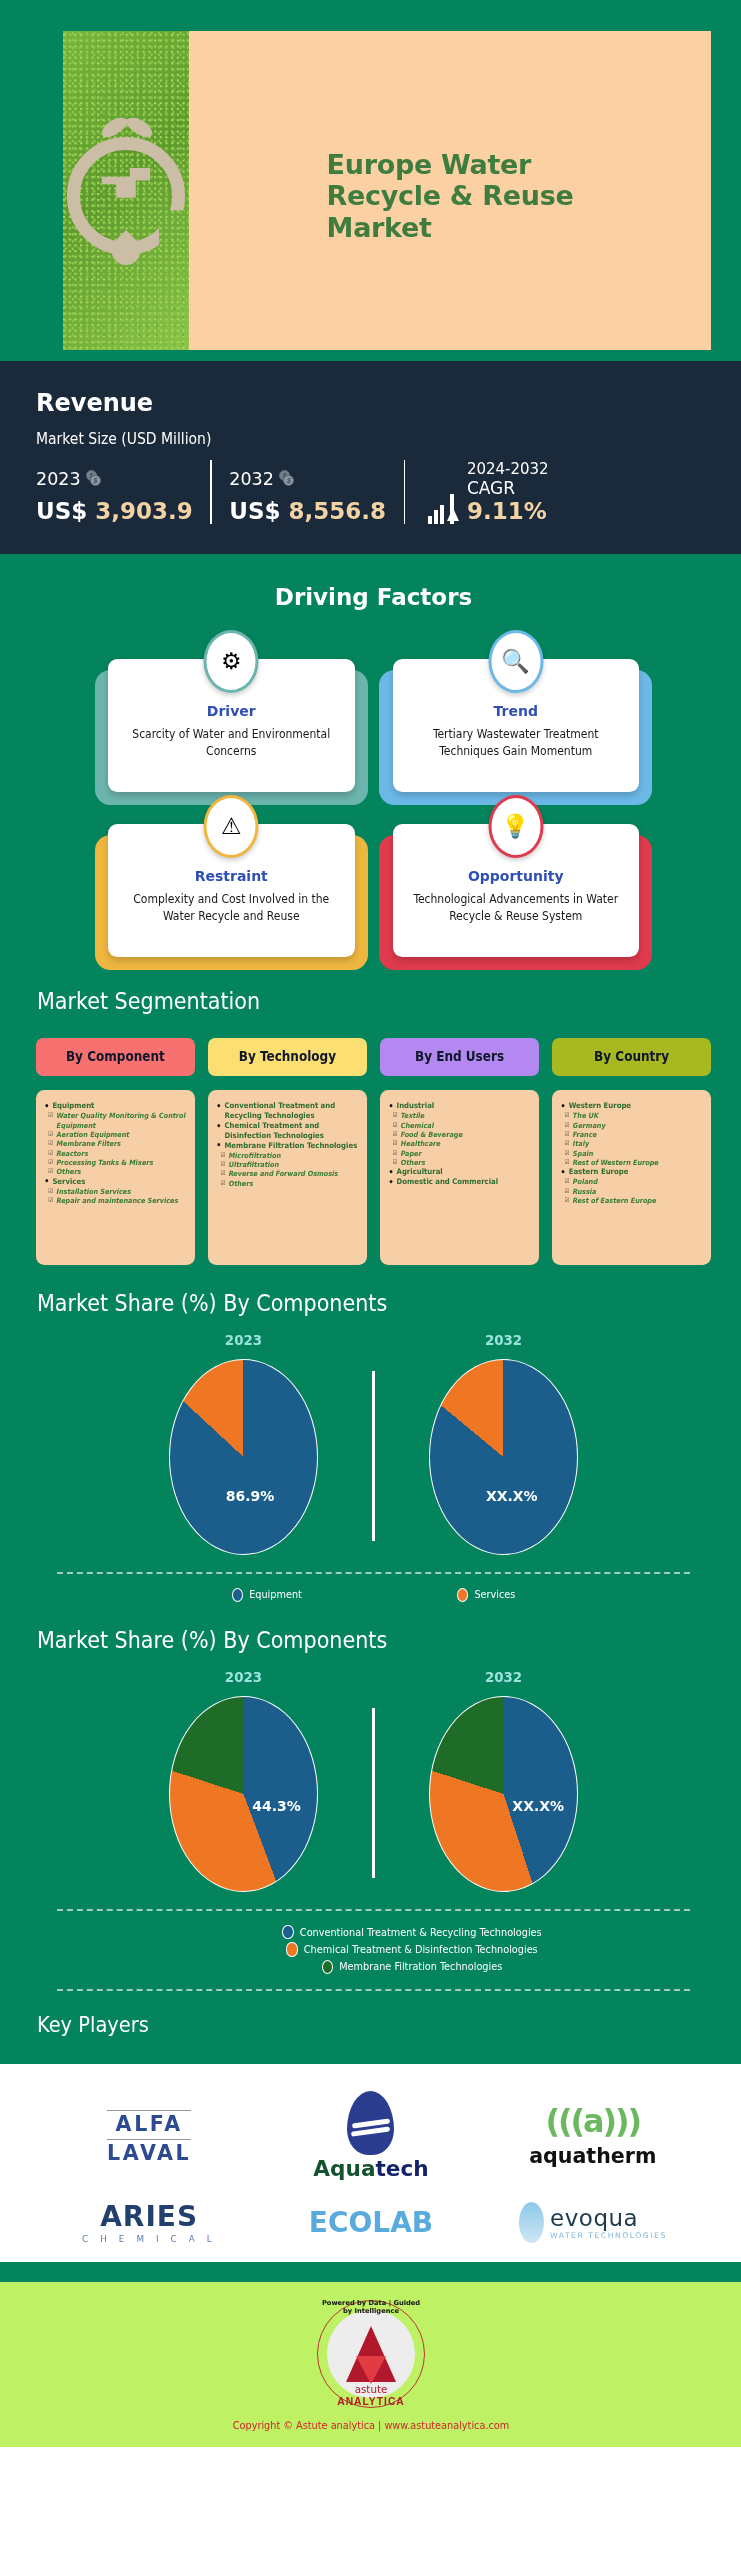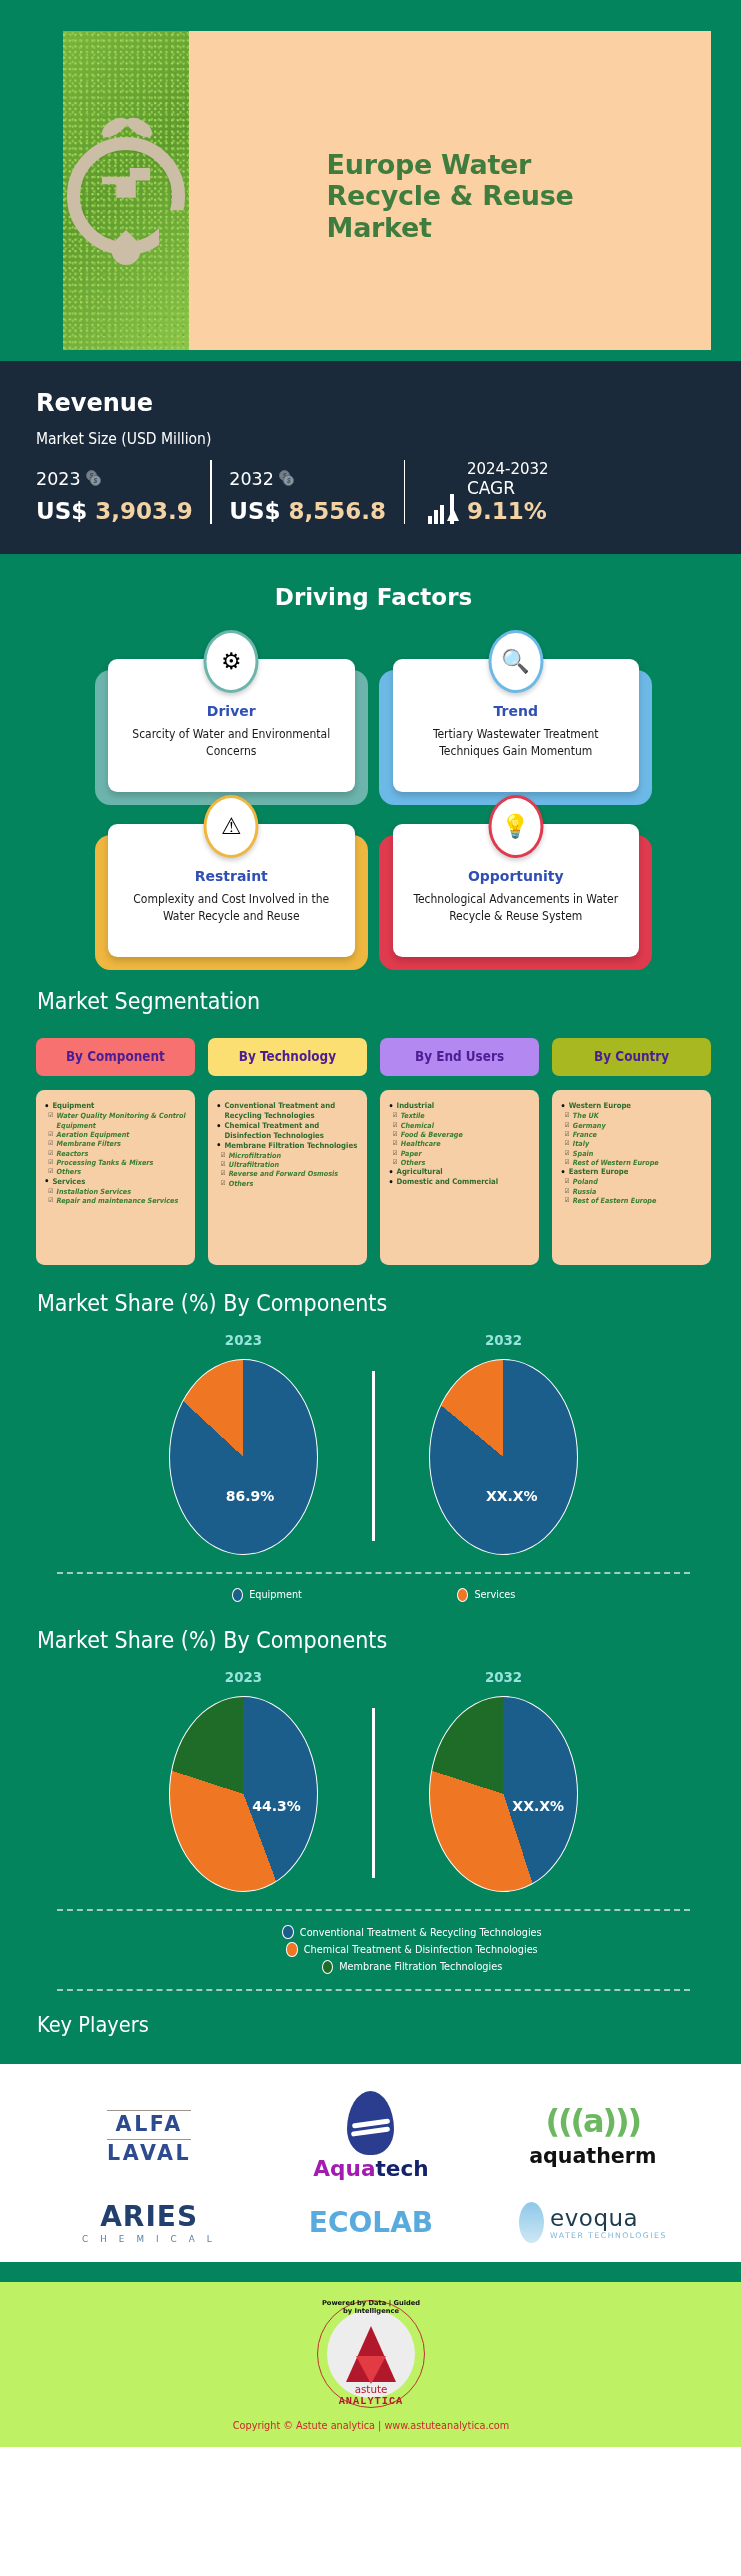--- a/index.html
+++ b/index.html
@@ -110,21 +110,21 @@
     width:55px; height:63px; border-radius:50%;
     background:#fff; display:flex; align-items:center; justify-content:center;
     font-size:23px; box-shadow:0 2.6px 5.2px rgba(0,0,0,.2);
   }
   .df-title { color:#2f4fb5; font-size:14px; font-weight:bold; font-family:"DejaVu Sans", sans-serif; }
   .df-text  { color:#1a1a1a; font-size:12px; line-height:1.42; margin-top:7.2px; font-family:"DejaVu Sans Condensed","DejaVu Sans", sans-serif; }
 
   
   .seg-tabs { display:grid; grid-template-columns:repeat(4,1fr); gap:13.4px; padding:24px 31px 0 31px; }
   .seg-tab { border-radius:7.2px; height:38px; display:flex; align-items:center; justify-content:center;
-             font-size:13.4px; font-weight:bold; color:#4c1d95; font-family:"DejaVu Sans Condensed","DejaVu Sans", sans-serif; }
+             font-size:13.4px; font-weight:bold; color:#0f172a; font-family:"DejaVu Sans Condensed","DejaVu Sans", sans-serif; }
   .seg-cols { display:grid; grid-template-columns:repeat(4,1fr); gap:13.4px; padding:14.4px 31px 0 31px; }
   .seg-col { background:#f6cfa6; border-radius:8.2px; padding:11.3px 8.2px 13.4px 8.2px; min-height:175px; }
   .seg-col ul { list-style:none; }
   .seg-col li.lvl1 { color:#2f6b2f; font-size:7.7px; font-weight:bold; line-height:1.28; padding-left:8.2px; position:relative; font-family:"DejaVu Sans Condensed","DejaVu Sans", sans-serif; }
   .seg-col li.lvl1::before { content:"\2022"; position:absolute; left:0; top:-0.5px; color:#111; font-size:8.8px; }
   .seg-col li.lvl2 { color:#3a7d33; font-size:7.2px; font-style:italic; font-weight:bold; line-height:1.3; padding-left:12.4px; position:relative; font-family:"DejaVu Sans Condensed","DejaVu Sans", sans-serif; }
   .seg-col li.lvl2::before { content:"\2611"; position:absolute; left:4.1px; top:0px; font-size:6.2px; color:#444; font-style:normal; }
 
   
   .pie-sec { padding:25px 0 0 0; }
@@ -146,21 +146,21 @@
   .kp-panel { background:#fff; padding:27px 46px 17.5px 46px; }
   .kp-grid { display:grid; grid-template-columns:repeat(3,1fr); gap:20.6px 15.5px; align-items:center; justify-items:center; }
   .kp-logo { text-align:center; }
   .logo-alfa { color:#2e4b8f; font-size:20.6px; font-weight:bold; letter-spacing:2.6px; line-height:1.05; font-family:"DejaVu Sans", sans-serif; position:relative; padding:7.2px 0; }
   .logo-alfa .ln { display:block; height:0.5px; background:#9b948a; margin:3.6px 0; }
   .logo-aqt { line-height:1; }
   .logo-aqt .mark { width:47px; height:64px; margin:0 auto 3.1px auto; background:#2b3d8f; border-radius:50% 50% 45% 45%/60% 60% 40% 40%; position:relative; }
   .logo-aqt .mark::before { content:""; position:absolute; left:10%; top:46%; width:80%; height:4.6px; background:#fff; border-radius:3.1px; transform:rotate(-8deg); }
   .logo-aqt .mark::after  { content:""; position:absolute; left:8%; top:60%; width:84%; height:4.6px; background:#fff; border-radius:3.1px; transform:rotate(-8deg); }
   .logo-aqt .txt { font-size:21.6px; font-weight:bold; font-family:"DejaVu Sans", sans-serif; }
-  .logo-aqt .txt .a { color:#a21caf;text-align:right; } .logo-aqt .txt .b { color:#14226b; }
+  .logo-aqt .txt .a { color:#14532d;text-align:right; } .logo-aqt .txt .b { color:#14226b; }
   .logo-aqth .mark { font-size:32px; color:#6cb860; letter-spacing:-2.1px; font-weight:bold; margin-bottom:4.1px; font-family:"DejaVu Sans", sans-serif; }
   .logo-aqth .txt { font-size:20.6px; font-weight:bold; color:#111; font-family:"DejaVu Sans", sans-serif; }
   .logo-aries .txt { font-size:28px; font-weight:bold; color:#22406e; letter-spacing:1px; font-family:"DejaVu Sans", sans-serif; }
   .logo-aries .sub { font-size:8.8px; letter-spacing:4.6px; color:#5a7fa8; margin-top:1px; font-family:"DejaVu Sans", sans-serif; }
   .logo-eco { font-size:28px; font-weight:bold; color:#5aabdd; letter-spacing:0; font-family:"DejaVu Sans", sans-serif; }
   .logo-evq { display:flex; align-items:center; gap:6.2px; }
   .logo-evq .drop { width:25px; height:41px; border-radius:50%; background:linear-gradient(180deg,#8dc8e8,#cfe7f5); }
   .logo-evq .tx { text-align:left; }
   .logo-evq .tx .big { font-size:23px; color:#1d3b4d; font-family:"DejaVu Sans", sans-serif; letter-spacing:0.5px; }
   .logo-evq .tx .small { font-size:7.7px; color:#7fb6d8; letter-spacing:1.5px; font-family:"DejaVu Sans", sans-serif; }
@@ -177,21 +177,21 @@
     position:absolute; left:50%; top:24%; transform:translateX(-50%);
     width:0;height:0; border-left:25px solid transparent; border-right:25px solid transparent; border-bottom:56px solid #b2182b;
   }
   .brand .aglyph2 {
     position:absolute; left:50%; top:52%; transform:translateX(-50%) rotate(180deg);
     width:0;height:0; border-left:15.5px solid transparent; border-right:15.5px solid transparent; border-bottom:28px solid #e23b43;
   }
   .brand .arc-top, .brand .arc-bot { position:absolute; left:0; right:0; font-size:6.7px; color:#111; font-weight:bold; font-family:"DejaVu Sans", sans-serif; }
   .brand .arc-top { top:-1px; }
   .brand .bname { position:absolute; left:0; right:0; bottom:13.4px; color:#b2182b; font-size:10.3px; font-family:"DejaVu Sans", sans-serif; }
-  .brand .bname2 { position:absolute; left:0; right:0; bottom:1px; color:#b2182b; font-size:10.3px; font-weight:bold; letter-spacing:1px; font-family:Liberation Mono, monospace; }
+  .brand .bname2 { position:absolute; left:0; right:0; bottom:1px; color:#b2182b; font-size:10.3px; font-weight:bold; letter-spacing:1px; font-family:Liberation Sans, sans-serif; }
   .copyright { color:#d0262c; font-size:10.8px; margin-top:11.3px; font-family:"DejaVu Sans Condensed","DejaVu Sans", sans-serif; }
 </style>
 </head>
 <body>
 
 <div class="hero">
   <div class="hero-inner">
     <div class="hero-img">
       <div class="recycle-ring"></div>
       <div class="leafA"></div>

